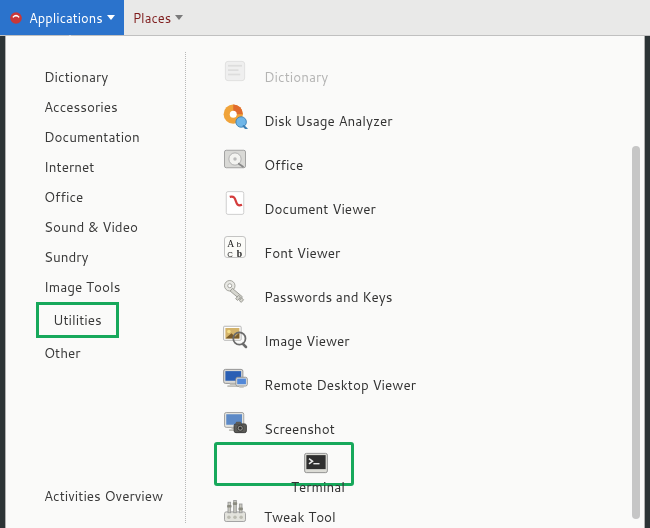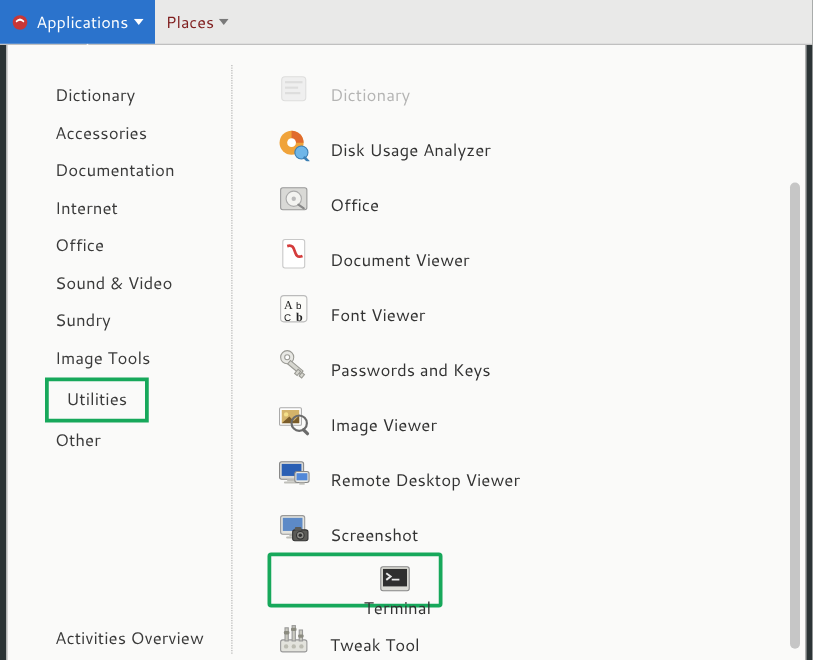--- a/index.html
+++ b/index.html
@@ -11,21 +11,21 @@
   .tb-item.active { background:#2b73cc; color:#fff; }
   .tb-hat { width:14px; height:14px; margin-right:6px; fill:#fff; }
   .tb-caret { margin-left:4px; }
   .tb-pointer { position:absolute; left:62px; top:100%; width:0; height:0; border-left:8px solid transparent; border-right:8px solid transparent; border-bottom:8px solid #fafaf9; }
 
   .menu { position:relative; width:640px; margin:0 auto; height:calc(100% - 24px); background:#fafaf9; border:1px solid #b0b0b0; border-top:none; display:flex; }
   .cat-col { width:180px; padding:26px 0 20px 0; position:relative; }
   .cat-col::after { content:""; position:absolute; right:0; top:16px; bottom:16px; border-right:1px dotted #b8b8b8; }
   .cat { padding:6px 24px 6px 38px; color:#3a3a3a; cursor:pointer; font-size:13.5px; line-height:18px; }
   .cat.hl { display:inline-block; margin-left:30px; padding:6px 14px; border:3px solid #17a85b; }
-  .act-over { position:absolute; bottom:19px; left:38px; font-size:13.5px; color:#3a3a3a; cursor:pointer; }
+  .act-over { position:absolute; bottom:34px; left:38px; font-size:13.5px; color:#3a3a3a; cursor:pointer; }
 
   .apps-col { flex:1; padding-top:10px; overflow:hidden; position:relative; }
   .apps { padding:0 10px 20px 28px; }
   .app { display:flex; align-items:flex-end; height:44px; padding:4px 6px; cursor:pointer; border-radius:3px; }
   .app.faded { opacity:.35; }
   .app.hl { border:3px solid #17a85b; width:140px;flex-direction:column; }
   .app .ic { width:30px; height:30px; margin-right:14px; display:flex; align-items:center; justify-content:center; }
   .app .lbl { font-size:13.5px; color:#333; }
 
   .scroll-track { position:absolute; right:4px; top:110px; bottom:20px; width:8px; background:transparent; }

